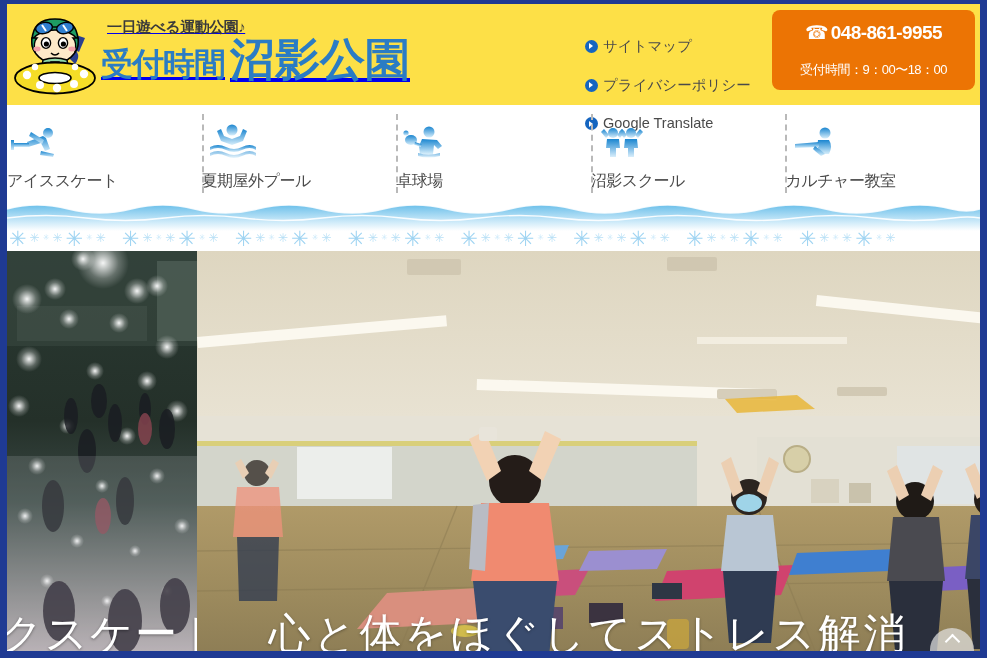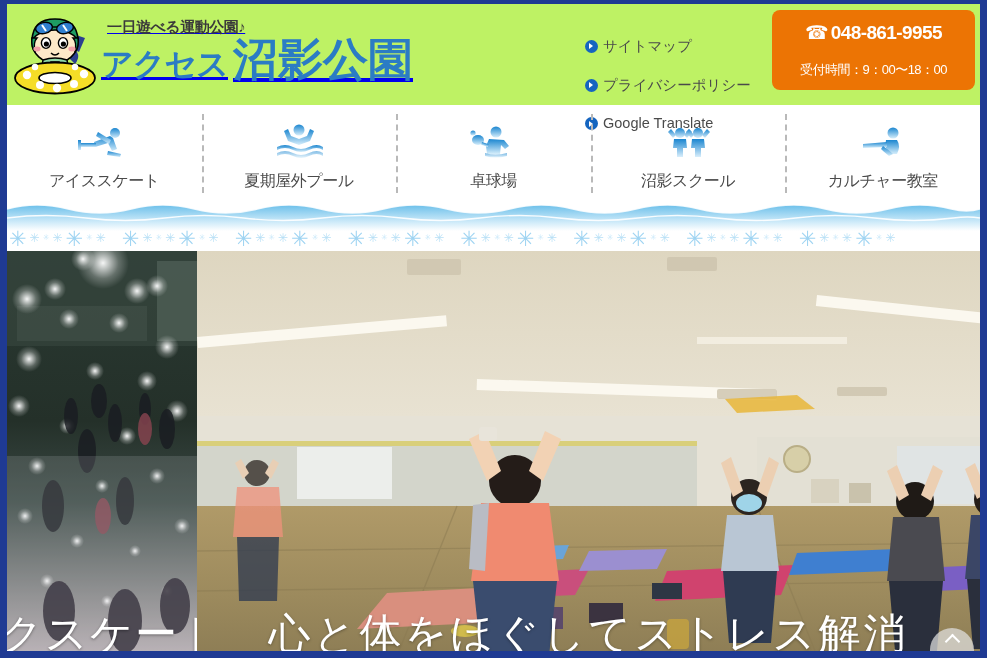--- a/index.html
+++ b/index.html
@@ -16,21 +16,21 @@
     border-top: 4px solid #1f3a93;
     border-bottom: 7px solid #1f3a93;
     background: #ffffff;
     overflow: hidden;
   }
 
   
   .header {
     position: relative;
     height: 101px;
-    background: #bef264;
+    background: #fde047;
   }
   .brand {
     position: absolute; left: 6px; top: 4px;
     display: flex; align-items: center;
   }
   .mascot { width: 84px; height: 88px; flex: 0 0 84px; }
   .brand-text { margin-left: 4px; }
   .tagline {
     font-size: 15px; color: #3a3a3a; letter-spacing: -0.5px;
     line-height: 1.1; margin-left: 6px; white-space: nowrap;
@@ -95,21 +95,21 @@
   }
 
   
   .mainnav {
     display: flex; height: 96px; background: #fff;
     border-top: 1px solid #ffffff;
   }
   .nav-item {
     flex: 1 1 0; position: relative;
     display: flex; flex-direction: column;
-    align-items: center; justify-content: center;
+    justify-content: center;
     text-decoration: none; padding-top: 4px;
   }
   .nav-item + .nav-item::before {
     content: ""; position: absolute; left: 0; top: 8px; bottom: 8px;
     border-left: 2px dashed #b9b9b9;
   }
   .nav-icon { height: 42px; display: flex; align-items: flex-end; }
   .nav-label {
     margin-top: 9px; font-size: 16px; color: #4a4a4a;
     letter-spacing: -0.5px; white-space: nowrap;
@@ -224,21 +224,21 @@
         <circle cx="44" cy="80" r="4.2" fill="#fff"></circle>
         <circle cx="61" cy="76" r="4" fill="#fff"></circle>
         <circle cx="71" cy="66" r="4.2" fill="#fff"></circle>
         <circle cx="22" cy="59" r="3.2" fill="#fff"></circle>
         <circle cx="62" cy="59" r="3.2" fill="#fff"></circle>
       </svg>
 
       <span class="brand-text">
         <span class="tagline">一日遊べる運動公園♪</span>
         <span class="title-row">
-          <span class="title-city">アクセス</span>
+          <span class="title-city">受付時間</span>
           <span class="title-park">沼影公園</span>
         </span>
       </span>
     </a>
 
     <div class="util-links">
       <a class="util-link" href="#">
         <span class="arrow-icon"></span>
         <span>サイトマップ</span>
       </a>

